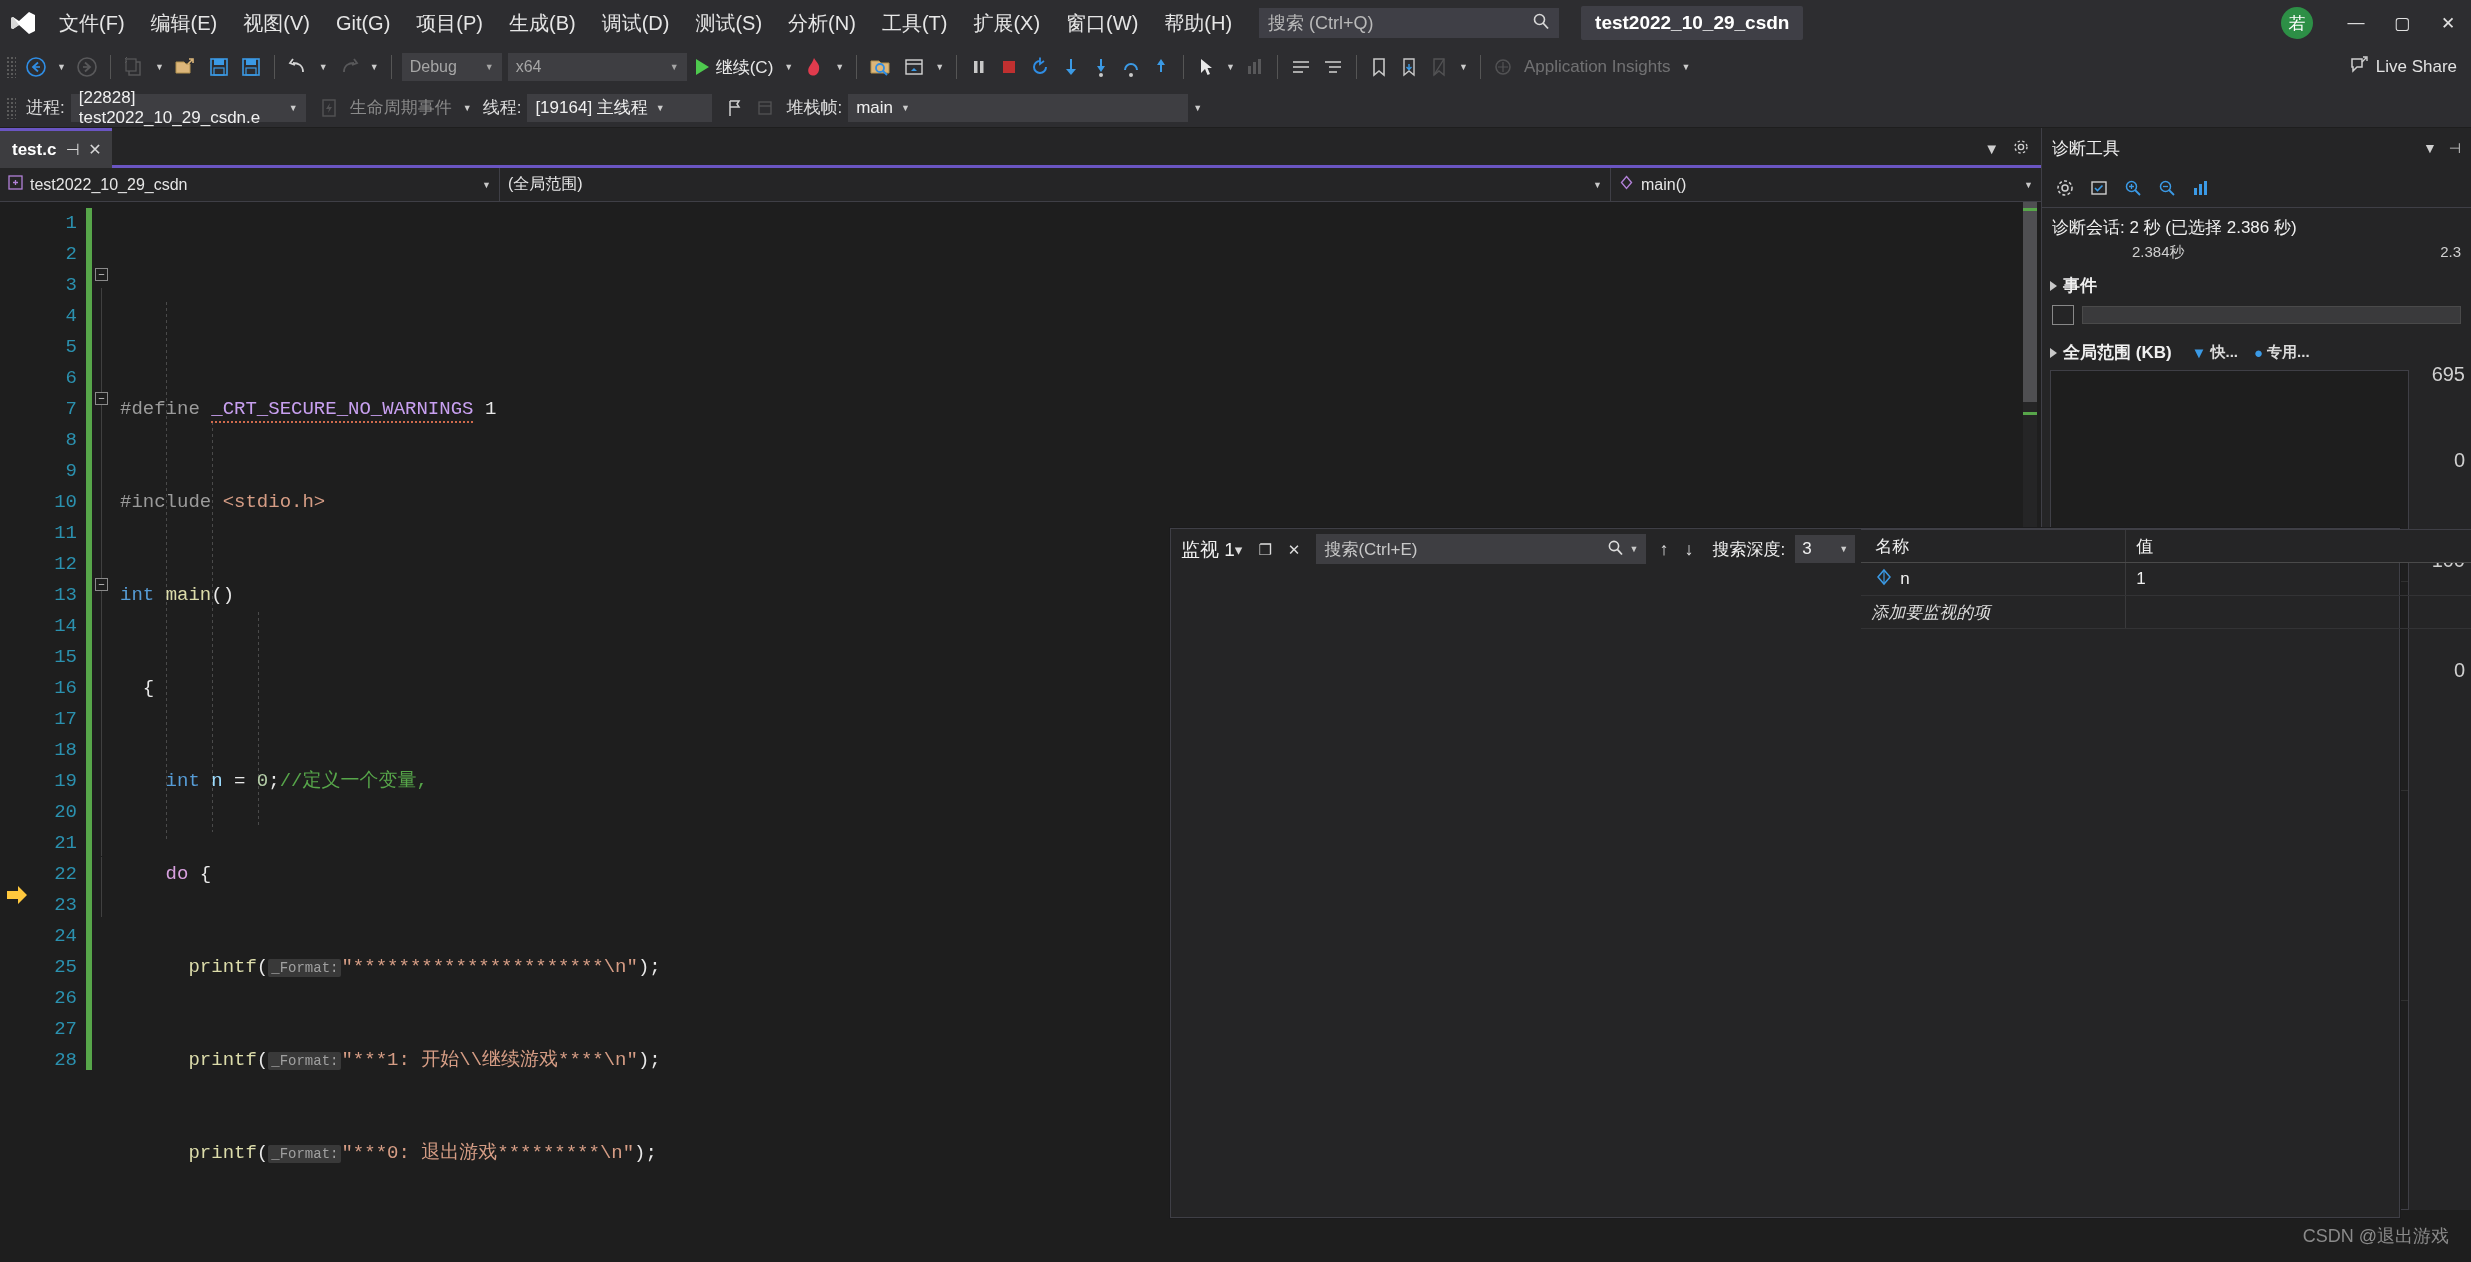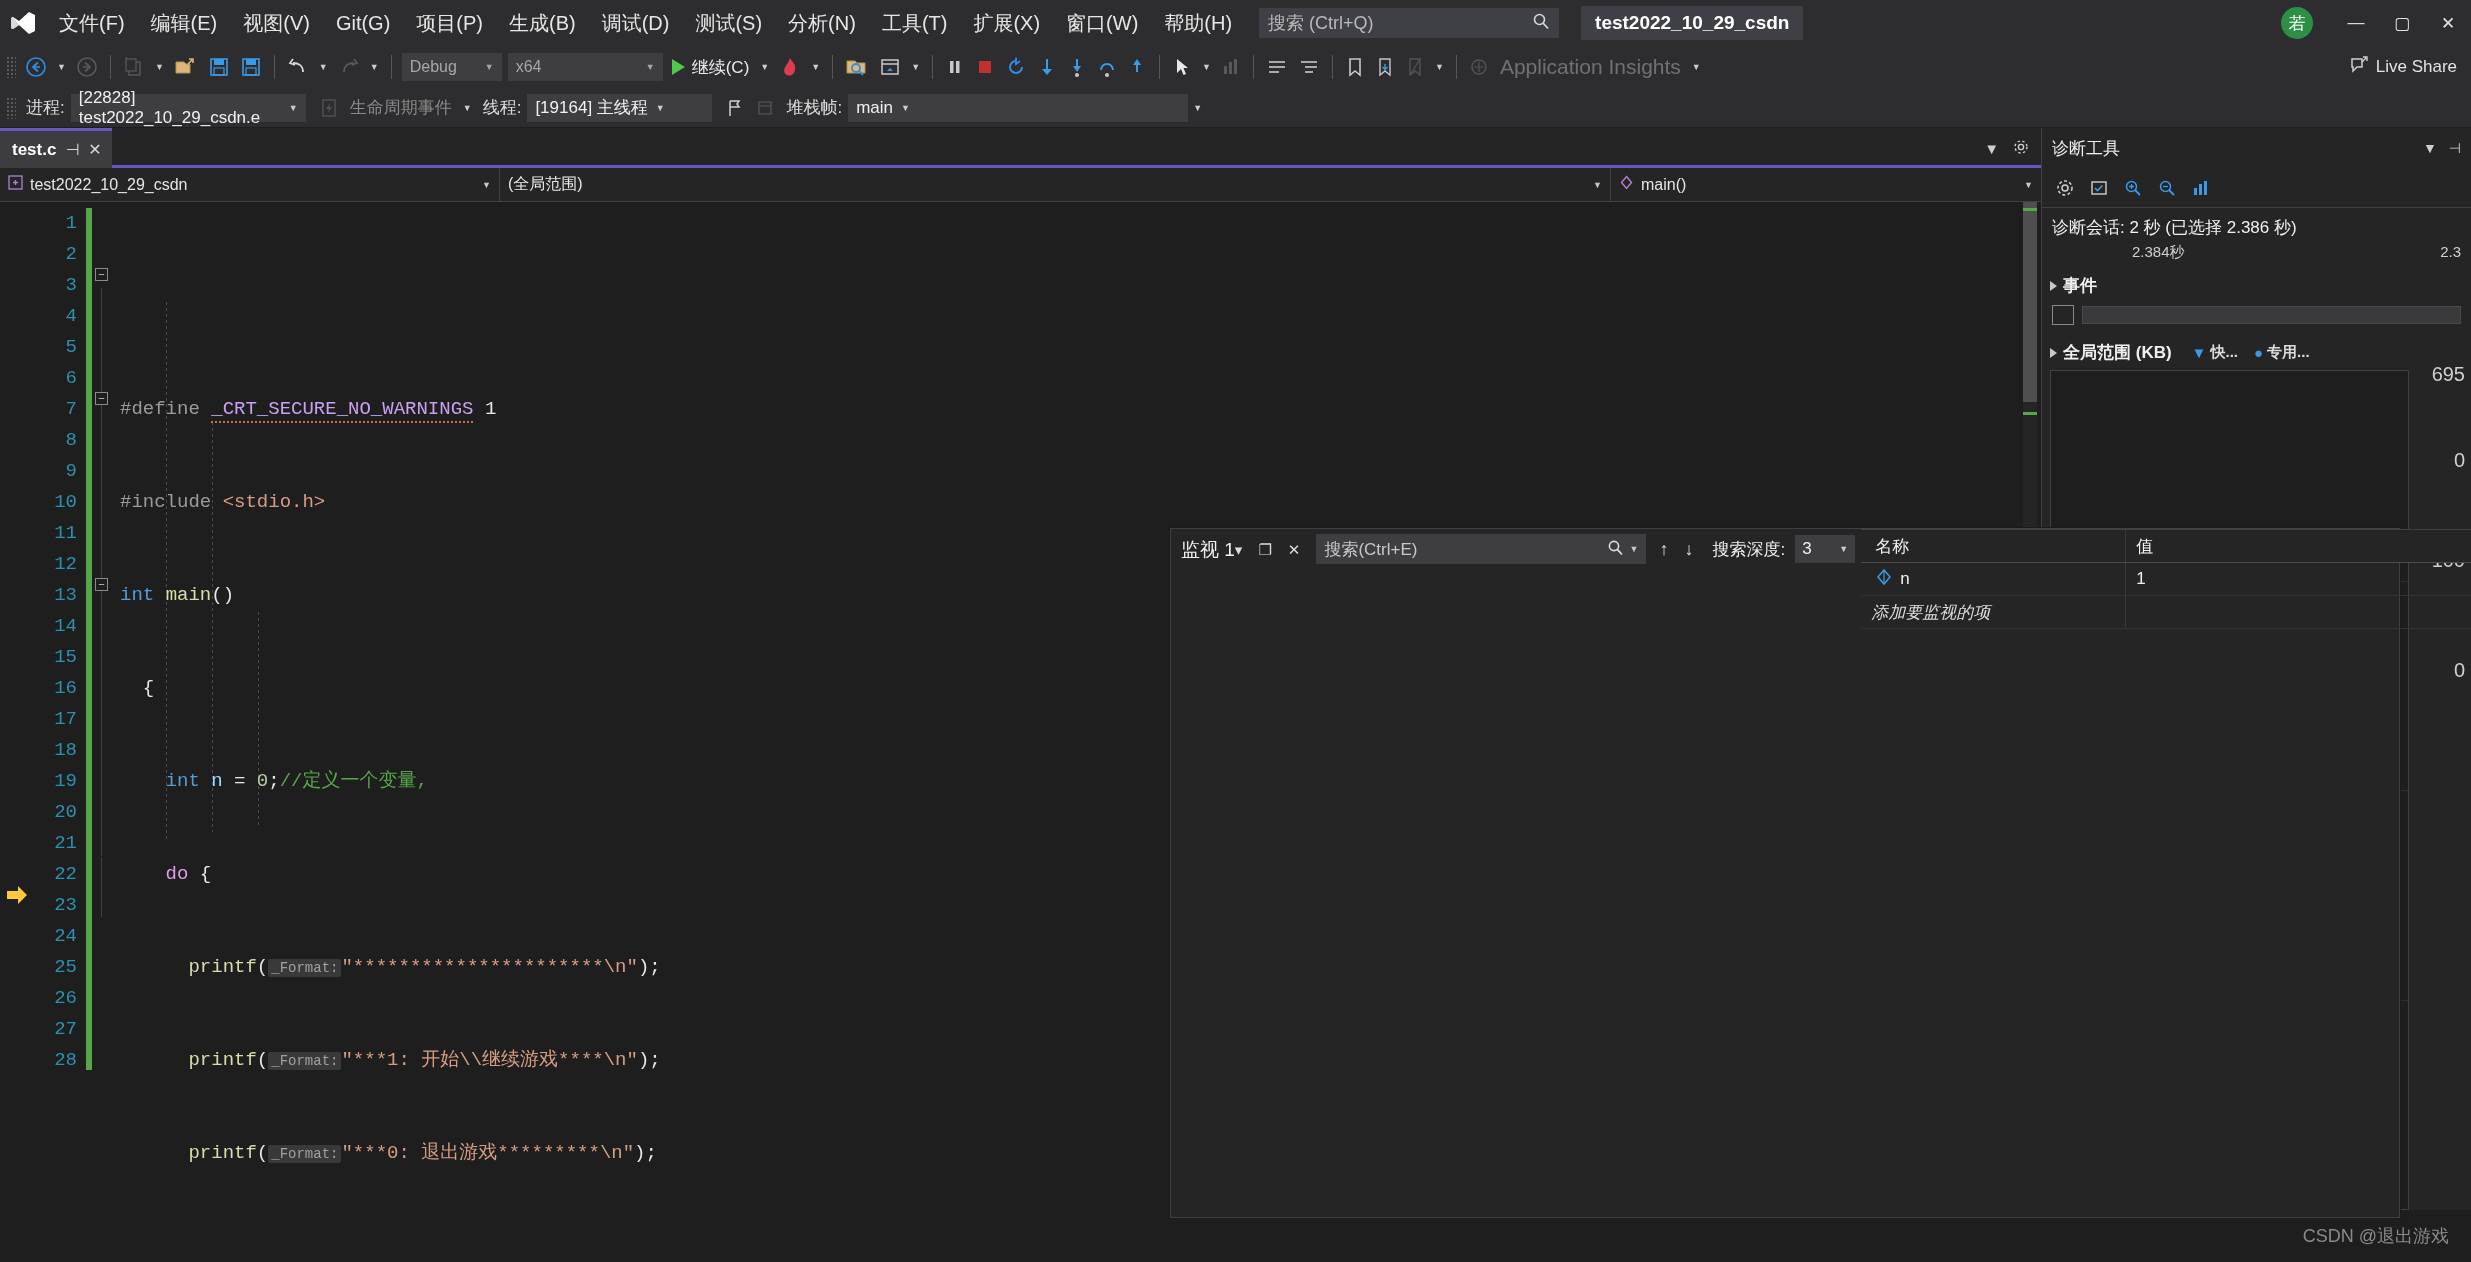--- a/index.html
+++ b/index.html
@@ -28,21 +28,21 @@
   .avatar{ width:32px;height:32px;border-radius:50%; background:#2d8f46; color:#fff; font-size:17px;
       display:flex;align-items:center;justify-content:center; margin-right:20px;}
   .wbtn{ width:46px;height:46px;display:flex;align-items:center;justify-content:center;color:#e0e0e0;font-size:17px;}
 
   
   .toolbar{ height:42px; background:#2d2d30; display:flex; align-items:center; flex:none; padding-left:6px; position:relative;}
   .grip{ width:10px; height:22px; margin-right:4px;
      background-image:radial-gradient(#606060 1px, transparent 1px);
      background-size:4px 4px; opacity:.9;}
   .tbtn{ height:34px; min-width:30px; display:flex; align-items:center; justify-content:center;
-     padding:0 5px; color:#d4d4d4; font-size:21px;}
+     padding:0 5px; color:#d4d4d4; font-size:17px;}
   .tbtn.dis{ opacity:.40; }
   .carat{ font-size:9px; color:#cccccc; padding:0 5px; align-self:center;}
   .sep{ width:1px; height:24px; background:#555; margin:0 7px;}
   .combo{ height:28px; background:#3e3e42; display:flex;align-items:center;
      padding:0 8px; font-size:16px; color:#a6a6a6; margin:0 3px;}
   .combo .cv{ flex:1; white-space:nowrap; overflow:hidden;}
   .combo .ca{ font-size:9px; padding-left:10px;}
   .cont-btn{ display:flex;align-items:center; height:34px; padding:0 6px; color:#e9e9e9; font-size:17px;}
   .tri{ width:0;height:0;border-left:13px solid #4ec94e;border-top:8px solid transparent;border-bottom:8px solid transparent;margin-right:7px;}
   .liveshare{ margin-left:auto; display:flex;align-items:center;gap:7px; padding-right:14px; color:#e2e2e2; font-size:17px;}
@@ -265,21 +265,21 @@
           <path d="M6 16 C6 9 11 7 16 7" fill="none" stroke="#9a9a9a" stroke-width="1.8"></path>
           <path d="M16 3 L19 7 L14 9" fill="none" stroke="#9a9a9a" stroke-width="1.8"></path>
         </svg>
     </div>
     <div class="carat">▼</div>
     <div class="sep"></div>
     <div class="combo" style="width:100px">
       <span class="cv">Debug</span>
       <span class="ca">▼</span>
     </div>
-    <div class="combo" style="width:155px">
+    <div class="combo" style="width:179px">
       <span class="cv">x64</span>
       <span class="ca">▼</span>
     </div>
     <div class="cont-btn">
       <span class="tri"></span>
       <span>继续(C)</span>
     </div>
     <div class="carat">▼</div>
     <div class="tbtn">
       <svg width="22" height="22" viewBox="0 0 22 22">

